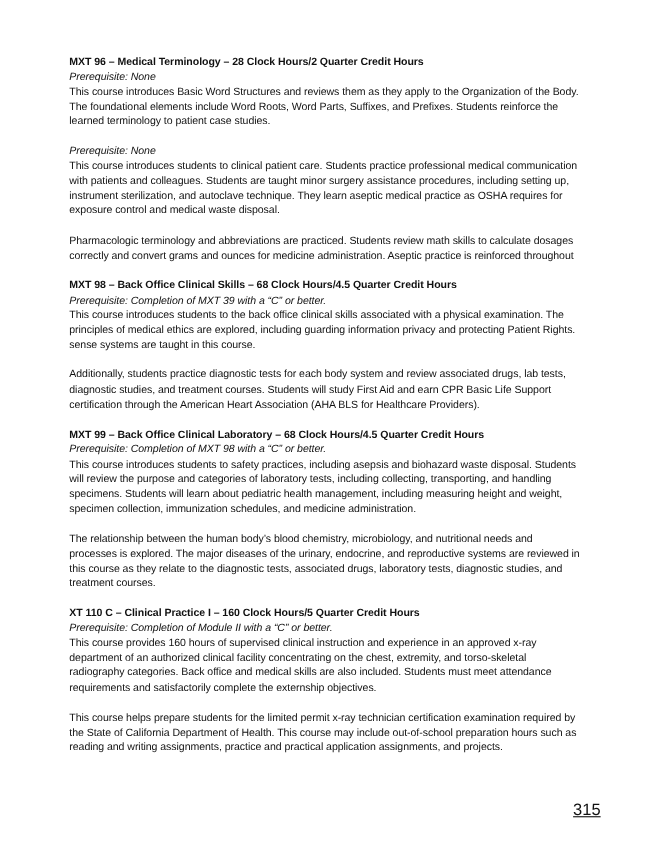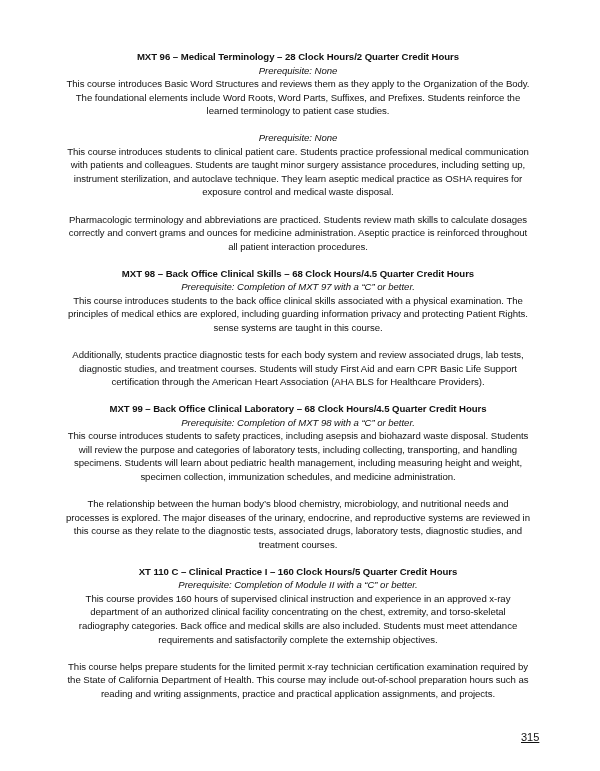--- a/index.html
+++ b/index.html
@@ -20,32 +20,31 @@
     left: 63px;
     top: 50px;
     width: 470px;
   }
   .line {
     display: block;
     font-size: 9.6px;
     line-height: 13.55px;
     white-space: nowrap;
     letter-spacing: -0.05px;
-    text-align: center;
   }
   .heading { font-weight: bold; }
   .prereq { font-style: italic; }
   .section { margin: 0 0 13.55px 0; }
   .para { margin: 0 0 13.55px 0; }
   .para:last-child { margin-bottom: 0; }
   .page-number {
     position: absolute;
     left: 521px;
     top: 731px;
-    font-size: 11px;
+    font-size: 15px;
     line-height: 12px;
     text-decoration: underline;
   }
 </style>
 </head>
 <body>
 
 <div class="page">
 
   <div class="section">
@@ -62,27 +61,26 @@
     <span class="line prereq">Prerequisite: None</span>
     <div class="para">
       <span class="line">This course introduces students to clinical patient care. Students practice professional medical communication</span>
       <span class="line">with patients and colleagues. Students are taught minor surgery assistance procedures, including setting up,</span>
       <span class="line">instrument sterilization, and autoclave technique. They learn aseptic medical practice as OSHA requires for</span>
       <span class="line">exposure control and medical waste disposal.</span>
     </div>
     <div class="para">
       <span class="line">Pharmacologic terminology and abbreviations are practiced. Students review math skills to calculate dosages</span>
       <span class="line">correctly and convert grams and ounces for medicine administration. Aseptic practice is reinforced throughout</span>
-      <span class="line">all patient interaction procedures.</span>
     </div>
   </div>
 
   <div class="section">
     <span class="line heading">MXT 98 – Back Office Clinical Skills – 68 Clock Hours/4.5 Quarter Credit Hours</span>
-    <span class="line prereq">Prerequisite: Completion of MXT 97 with a “C” or better.</span>
+    <span class="line prereq">Prerequisite: Completion of MXT 39 with a “C” or better.</span>
     <div class="para">
       <span class="line">This course introduces students to the back office clinical skills associated with a physical examination. The</span>
       <span class="line">principles of medical ethics are explored, including guarding information privacy and protecting Patient Rights.</span>
       <span class="line">sense systems are taught in this course.</span>
     </div>
     <div class="para">
       <span class="line">Additionally, students practice diagnostic tests for each body system and review associated drugs, lab tests,</span>
       <span class="line">diagnostic studies, and treatment courses. Students will study First Aid and earn CPR Basic Life Support</span>
       <span class="line">certification through the American Heart Association (AHA BLS for Healthcare Providers).</span>
     </div>

